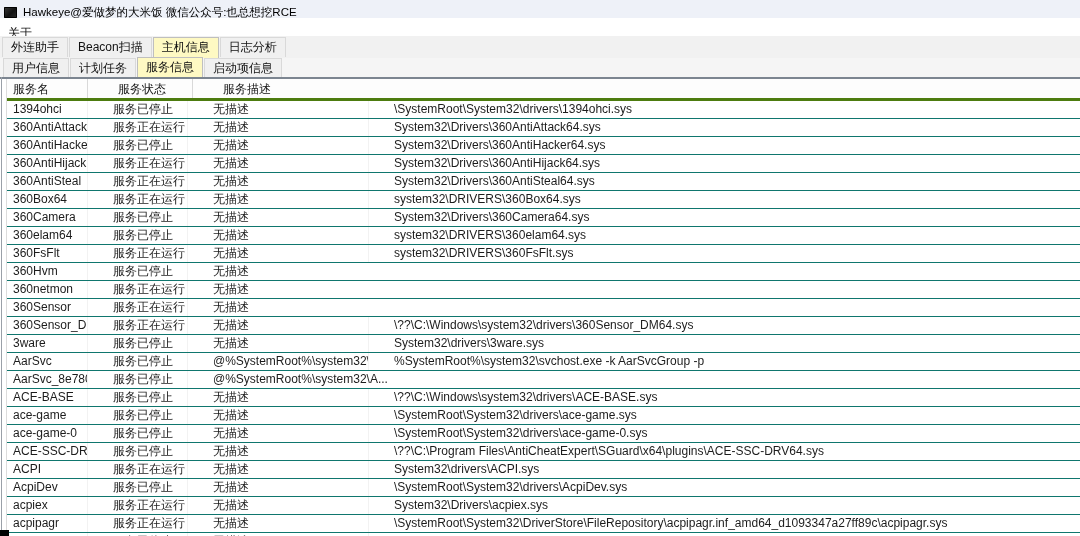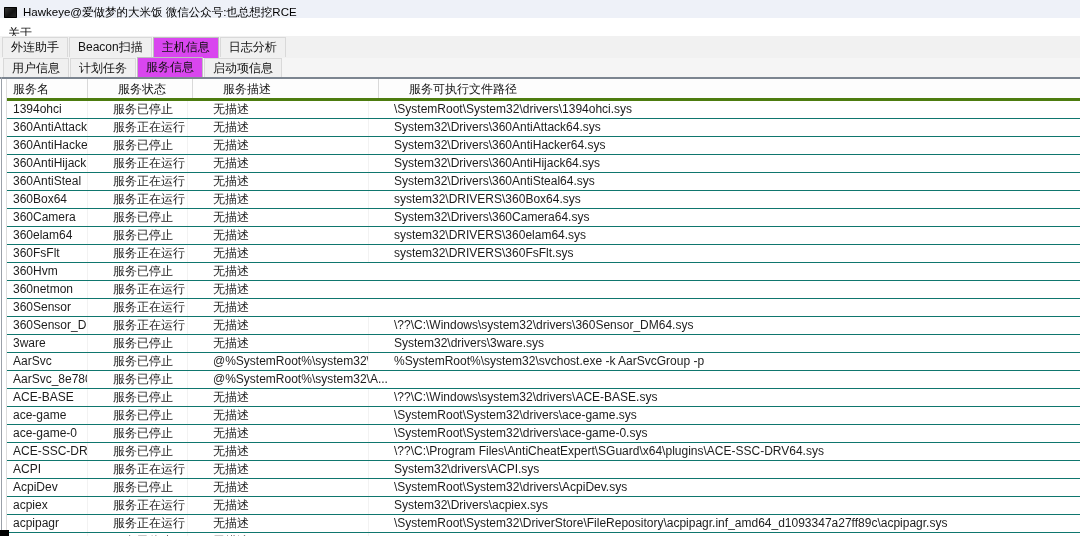--- a/index.html
+++ b/index.html
@@ -30,21 +30,21 @@
     background:#f1f1f1;
   }
   .tabs1{top:36px;height:22px;padding-left:2px;}
   .tabs2{top:58px;height:19px;padding-left:3px;background:#f5f5f5;}
   .tab{
     font-size:12px;color:#111;padding:2px 8px 3px 8px;line-height:14px;
     background:#f0f0f0;border:1px solid #d9d9d9;border-bottom:none;
     margin-right:1px;white-space:nowrap;cursor:default;
   }
   .tab.selected{
-    background:#d946ef;border-color:#bfbfbf;
+    background:#fef9c3;border-color:#bfbfbf;
     padding-bottom:4px;position:relative;z-index:2;
   }
   .page-topline{
     position:absolute;top:77px;left:0;right:0;height:2px;background:#7c8590;z-index:3;
   }
   .page-leftline{
     position:absolute;top:77px;bottom:0;left:1px;width:1px;background:#9aa0a8;z-index:3;
   }
   .grid{
     position:absolute;top:79px;left:6px;right:0;bottom:0;
@@ -98,21 +98,20 @@
     </div>
 
   <div class="page-topline"></div>
   <div class="page-leftline"></div>
 
   <div class="grid">
     <div class="grid-header" id="gridHeader">
         <div class="hcell c0">服务名</div>
         <div class="hcell c1">服务状态</div>
         <div class="hcell c2">服务描述</div>
-        <div class="hcell c3">服务可执行文件路径</div>
       </div>
     <div id="gridBody">
         <div class="row">
           <div class="cell c0">1394ohci</div>
           <div class="cell c1">服务已停止</div>
           <div class="cell c2">无描述</div>
           <div class="cell c3">\SystemRoot\System32\drivers\1394ohci.sys</div>
         </div>
         <div class="row">
           <div class="cell c0">360AntiAttack</div>

